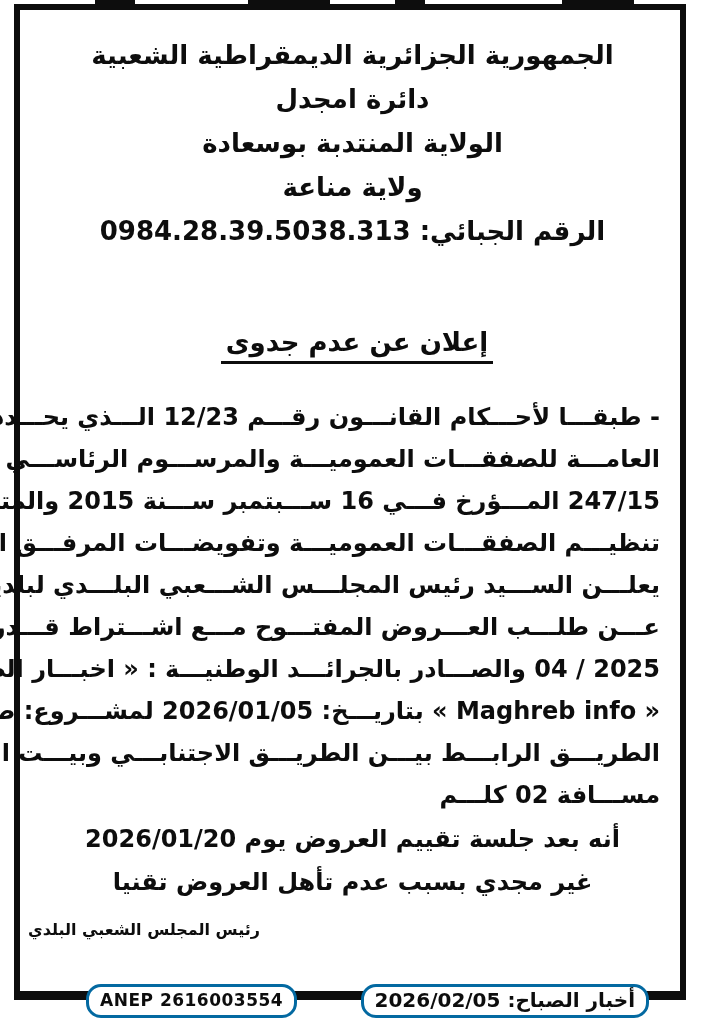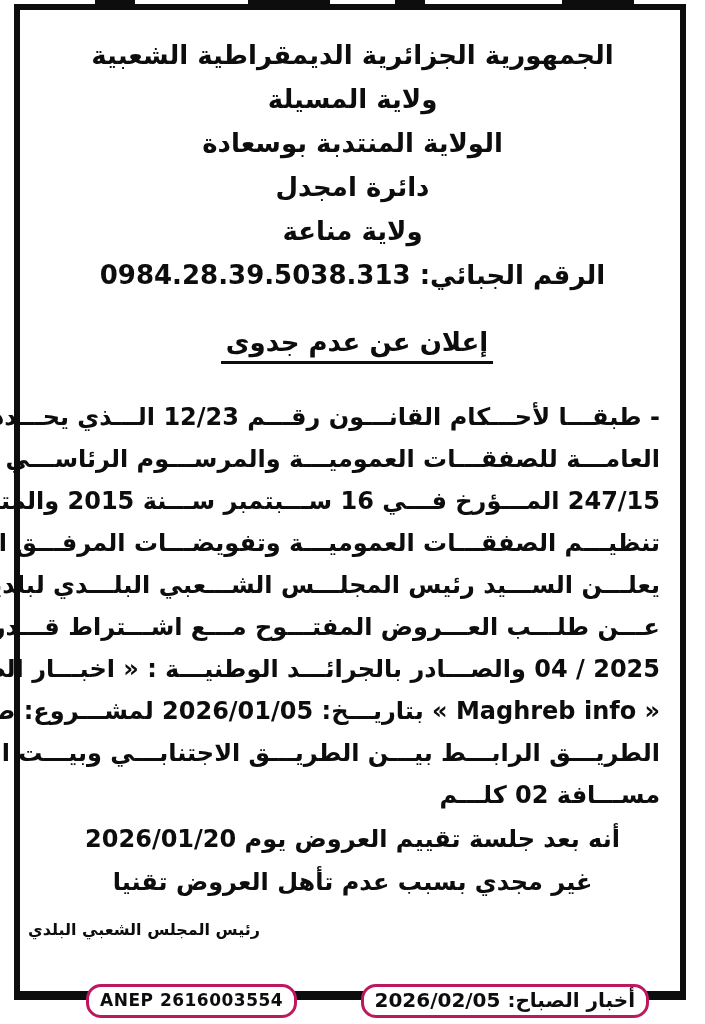--- a/index.html
+++ b/index.html
@@ -51,21 +51,21 @@
     text-align:center; direction:rtl; font-size:24px;
   }
   .closing div { line-height:43px; white-space:nowrap; }
   .signature {
     position:absolute; top:920px; left:28px;
     direction:rtl; font-size:16px; white-space:nowrap;
   }
   .badge {
     position:absolute; top:984px;
     background:#ffffff;
-    border:3px solid #be185d;
+    border:3px solid #0369a1;
     border-radius:15px;
     padding:1px 11px 3px 11px;
     font-size:17px; line-height:24px;
     white-space:nowrap;
     z-index:3;
   }
   .badge.anep { left:86px; direction:ltr; letter-spacing:0.5px; }
   .badge.journal { right:56px; direction:rtl; font-size:20px; }
 </style>
 </head>
@@ -73,23 +73,22 @@
 
 <div class="scan-dash" style="left:95px;top:0;width:40px;height:4px;"></div>
 <div class="scan-dash" style="left:248px;top:0;width:82px;height:5px;"></div>
 <div class="scan-dash" style="left:395px;top:0;width:30px;height:4px;"></div>
 <div class="scan-dash" style="left:562px;top:0;width:72px;height:4px;"></div>
 
 <div class="frame"></div>
 
 <div class="header">
   <div>الجمهورية الجزائرية الديمقراطية الشعبية</div>
-  <div>ولاية المسيلة</div>
+  <div>دائرة امجدل</div>
   <div>الولاية المنتدبة بوسعادة</div>
-  <div>دائرة امجدل</div>
   <div>ولاية مناعة</div>
   <div>الرقم الجبائي: 0984.28.39.5038.313</div>
 </div>
 
 <div class="title-wrap">
   <span>إعلان عن عدم جدوى</span>
 </div>
 
 <div class="body-block">
   <div class="bline">- طبقـــا لأحـــكام القانـــون رقـــم 12/23 الـــذي يحـــدد القواعـــد</div>

